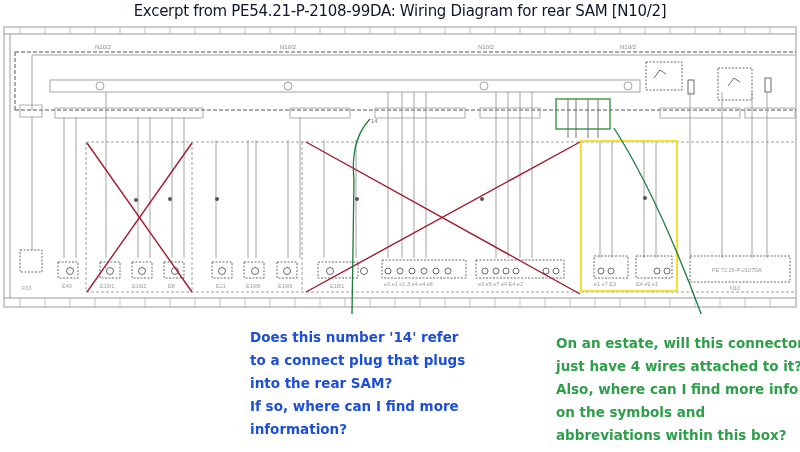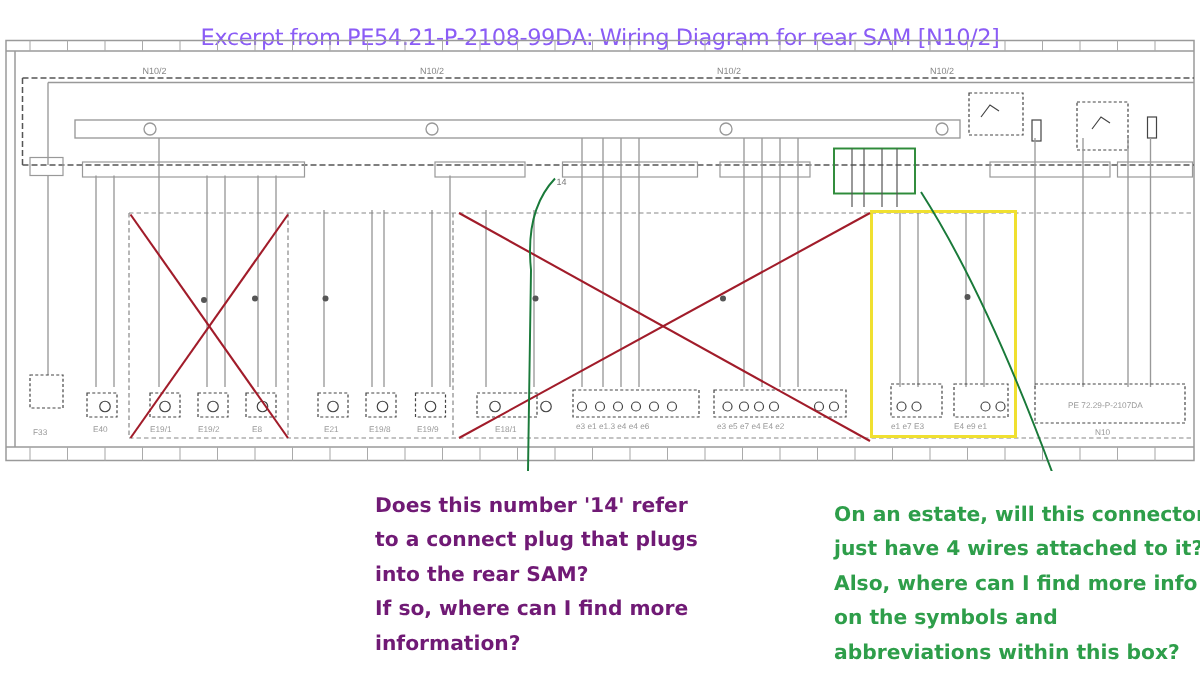--- a/index.html
+++ b/index.html
@@ -1,19 +1,19 @@
 <!DOCTYPE html>
 <html><head>
   <meta charset="utf-8">
   <style>
     html, body { margin: 0; padding: 0; background: #ffffff; }
     body { width: 800px; height: 452px; position: relative; overflow: hidden;
            font-family: "Liberation Sans", sans-serif; }
-    .title { position: absolute; left: 0; top: 16px; width: 800px; text-align: center;
-             font-family: "DejaVu Sans", sans-serif; font-size: 15px; color: #8b5cf6;
+    .title { position: absolute; left: 0; top: 2px; width: 800px; text-align: center;
+             font-family: "DejaVu Sans", sans-serif; font-size: 15px; color: #0f172a;
              letter-spacing: -0.3px; }
     .diagram { position: absolute; left: 0; top: 24px; width: 800px; height: 290px; }
     .q { position: absolute; font-family: "DejaVu Sans", sans-serif; font-weight: bold;
          font-size: 13.5px; line-height: 23px; white-space: pre-line; }
     .q1 { left: 250px; top: 326px; width: 300px; }
     .q2 { left: 556px; top: 332px; width: 260px; }
     svg text { font-family: "Liberation Sans", sans-serif; }
   </style>
 </head>
 <body>
@@ -262,21 +262,21 @@
     <line x1="306" y1="142" x2="580" y2="294"></line>
     <line x1="306" y1="292" x2="580" y2="142"></line>
   </g>
 
   <g stroke="#1a7a3a" stroke-width="1.3" fill="none">
     <path d="M 370 119 Q 350 140 354 180 L 352 314"></path>
     <path d="M 614 128 Q 660 200 707 330"></path>
   </g>
 </svg>
 
-<div class="q q1" style="color:#701a75">Does this number '14' refer
+<div class="q q1" style="color:#1d4ed8">Does this number '14' refer
 to a connect plug that plugs
 into the rear SAM?
 If so, where can I find more
 information?</div>
 <div class="q q2" style="color:#2e9e4a">On an estate, will this connector
 just have 4 wires attached to it?
 Also, where can I find more info
 on the symbols and
 abbreviations within this box?</div>
 

